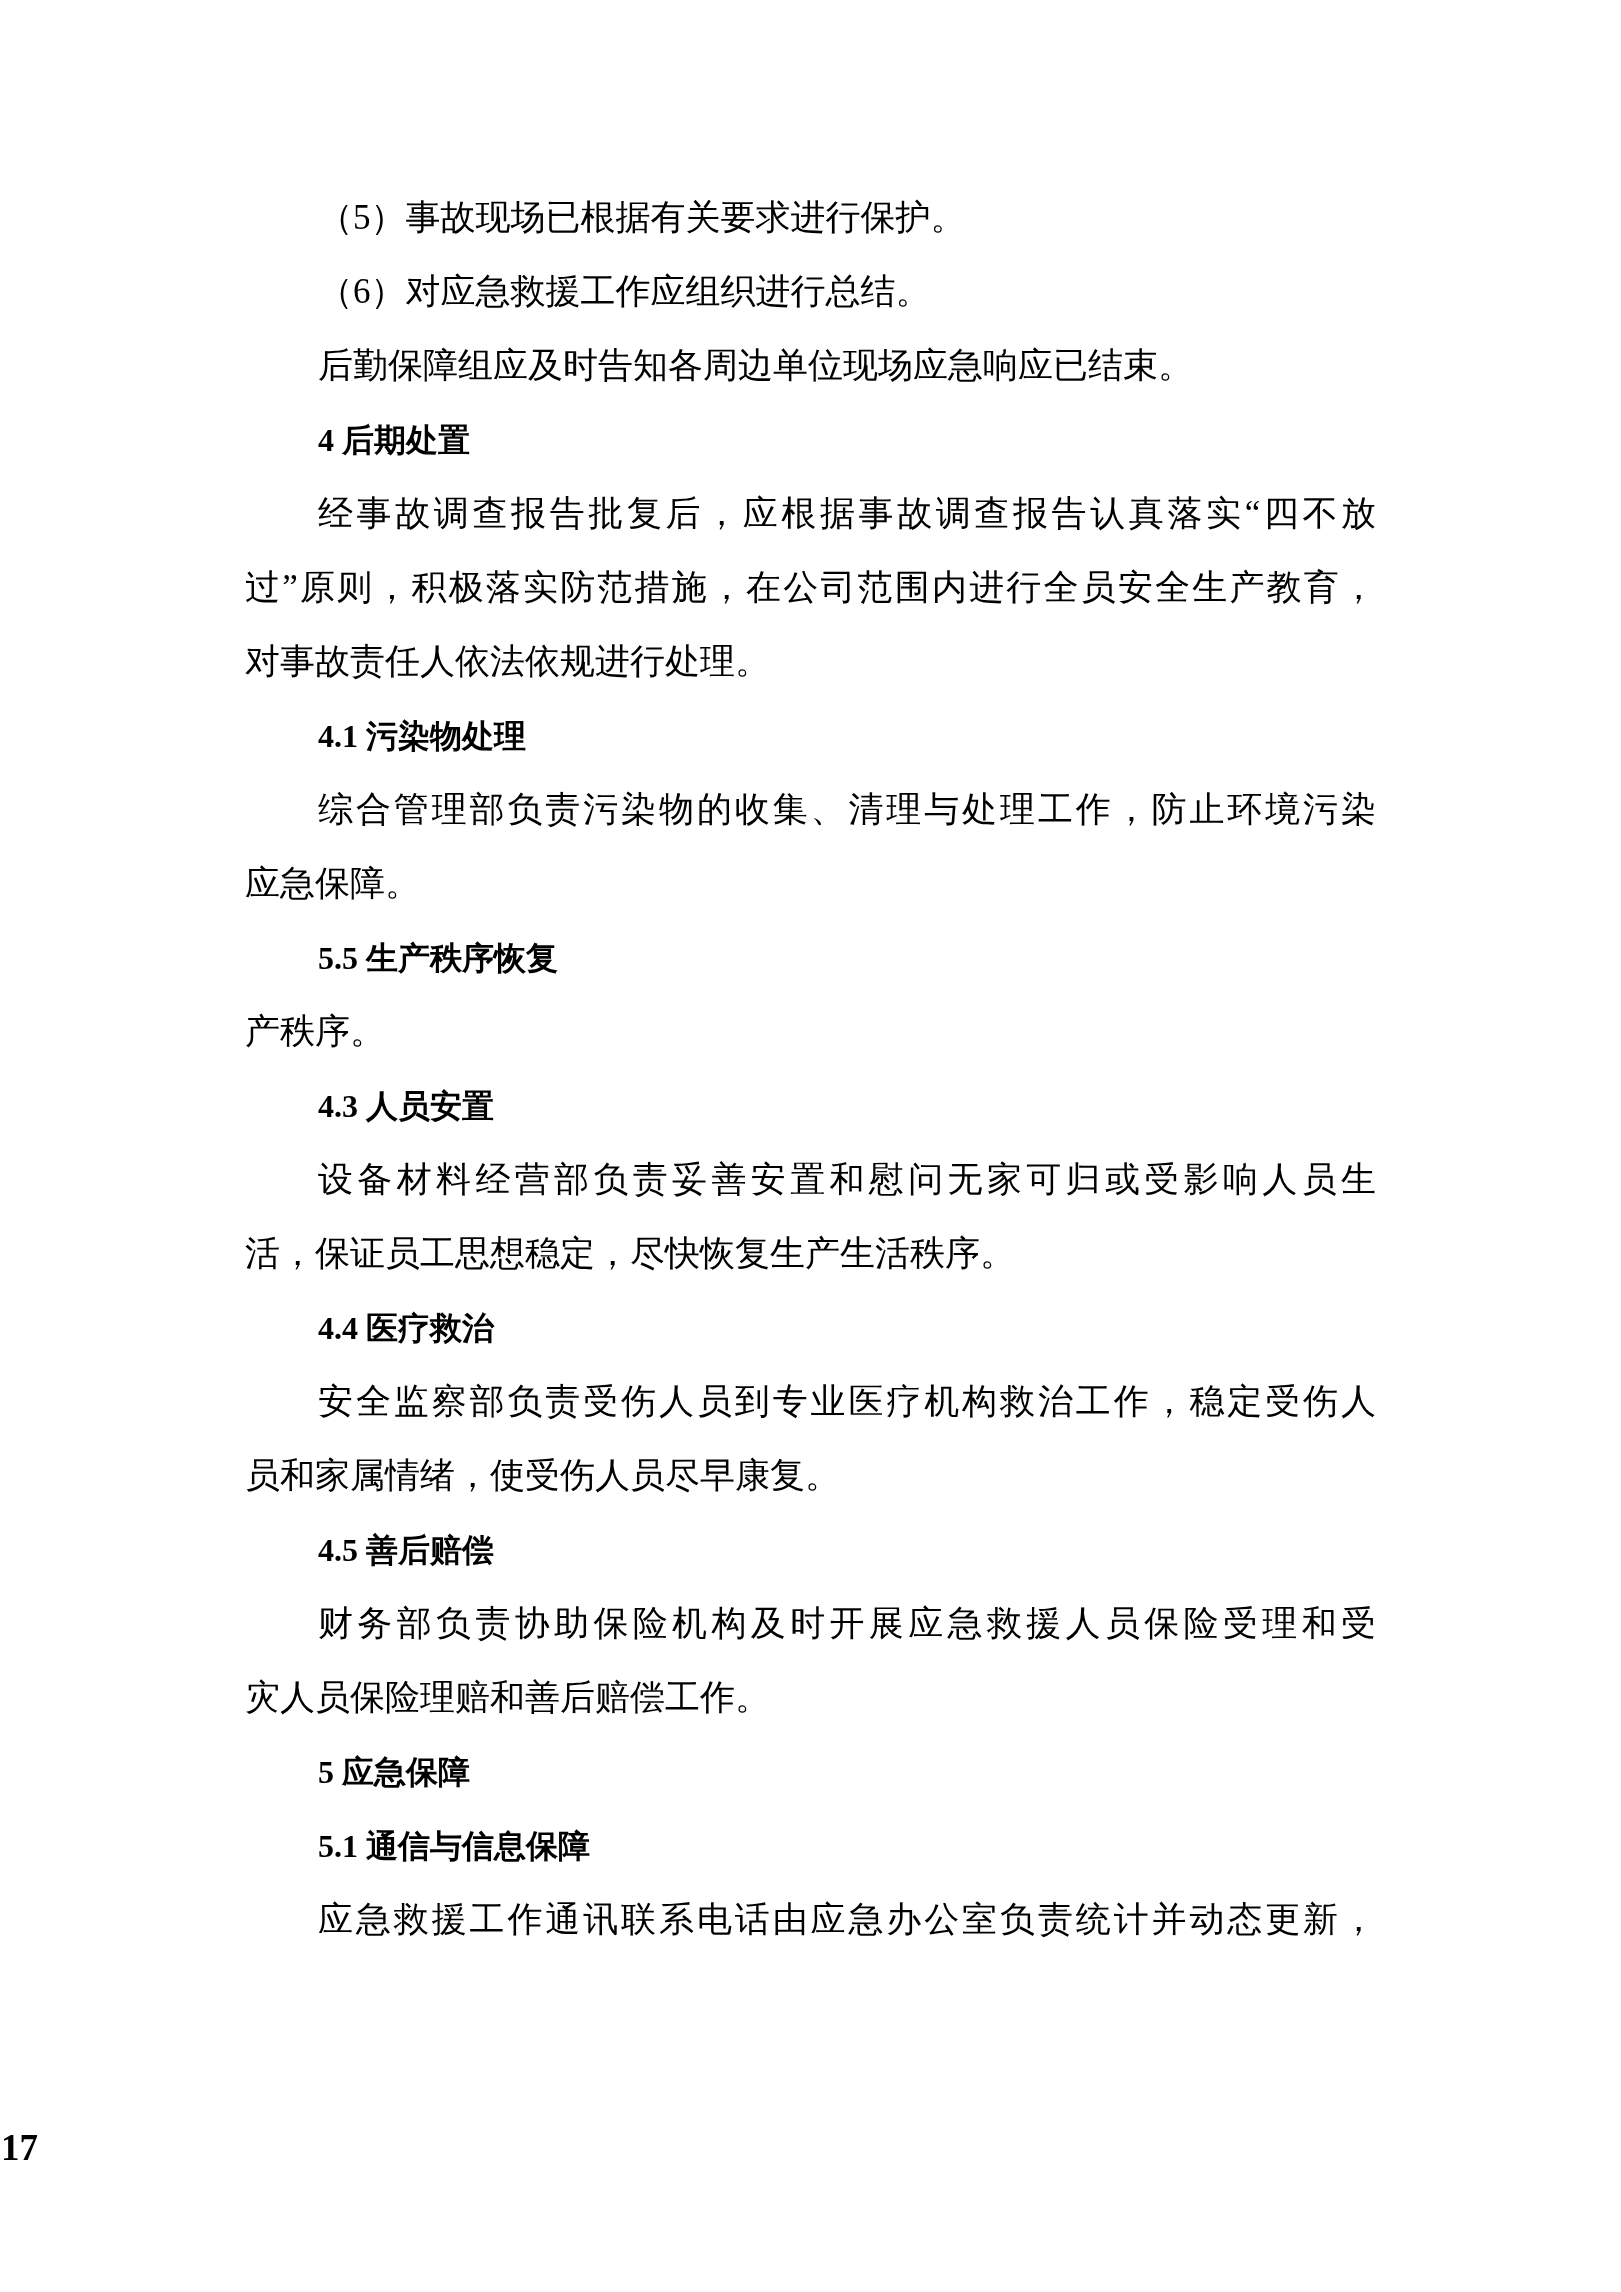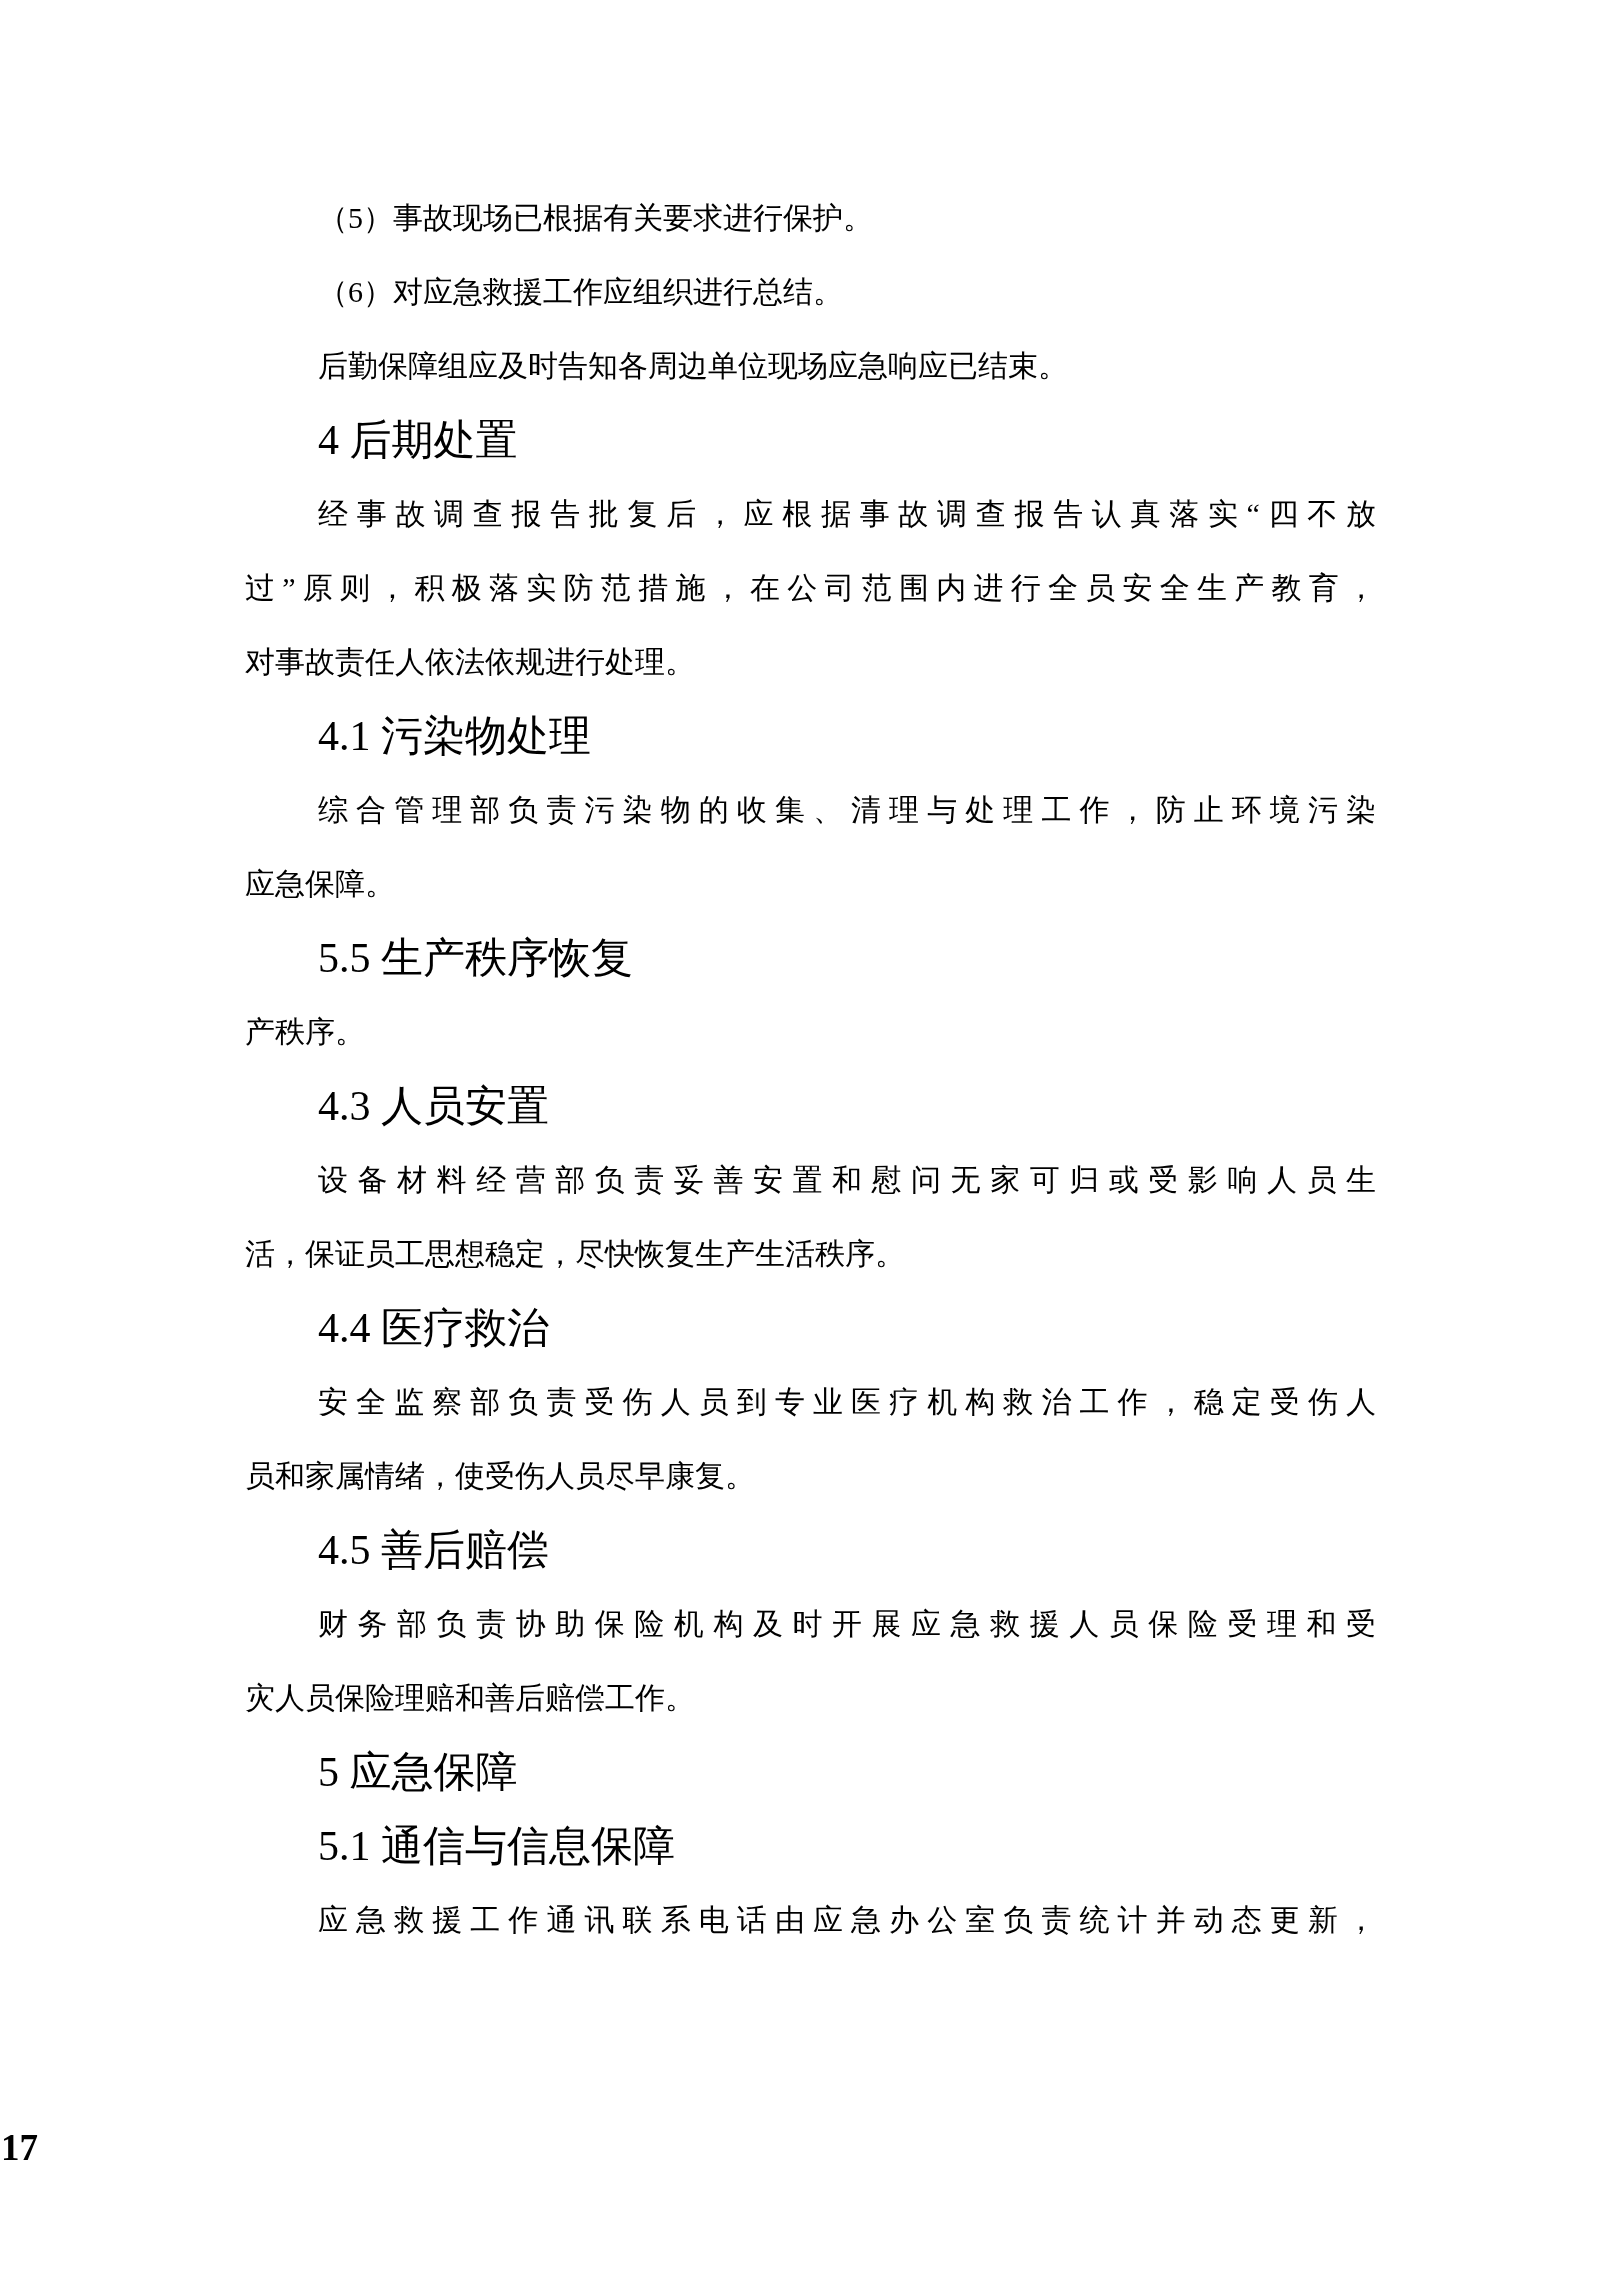--- a/index.html
+++ b/index.html
@@ -18,34 +18,34 @@
   }
   .lines {
     position: absolute;
     left: 245px;
     top: 181px;
     width: 1131px;
   }
   .ln {
     height: 74px;
     line-height: 74px;
-    font-size: 30px;
+    font-size: 35px;
     text-align: left;
     letter-spacing: 0;
   }
   .indent {
     text-indent: 73px;
   }
   .just {
     text-align: justify;
     text-align-last: justify;
   }
   .heading {
-    font-weight: normal;
-    font-size: 42px;
+    font-weight: bold;
+    font-size: 32px;
   }
   .page-number {
     position: absolute;
     top: 2111px;
     left: 1px;
     width: 100%;
     height: 74px;
     line-height: 74px;
     font-size: 37px;
     font-weight: bold;

